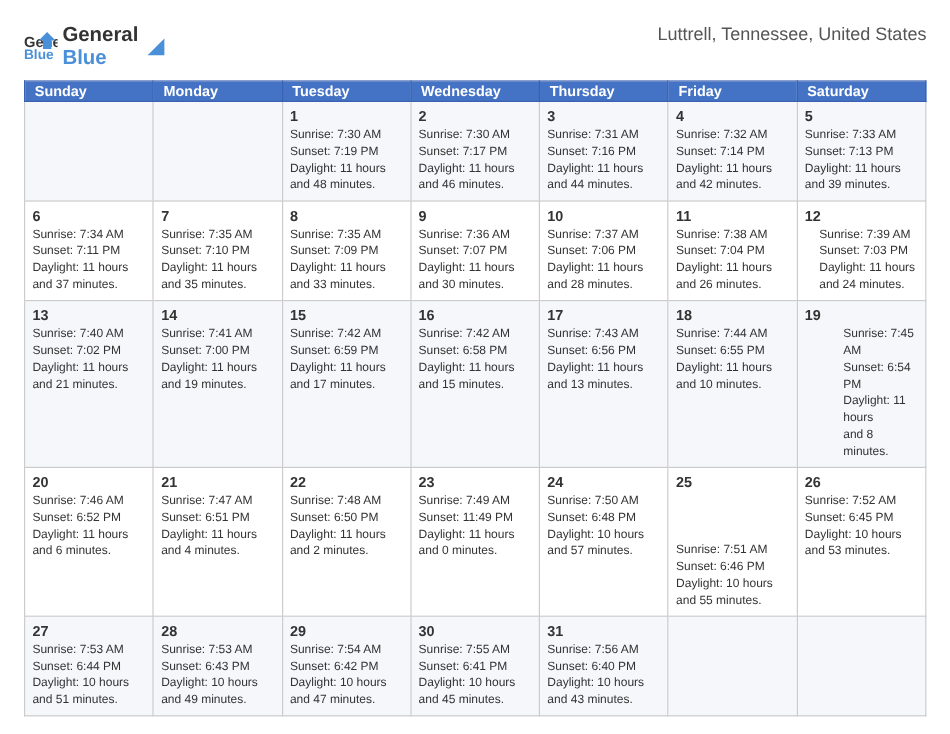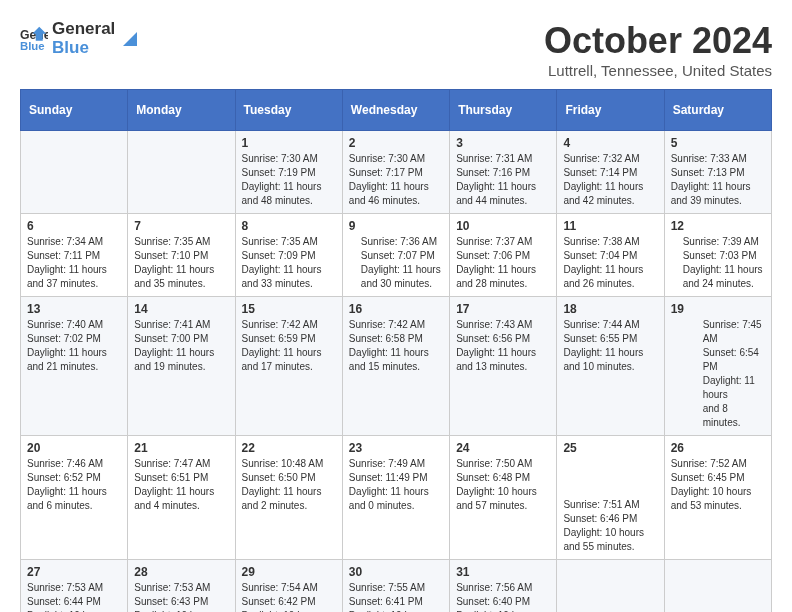--- a/index.html
+++ b/index.html
@@ -39,21 +39,21 @@
     }
     table {
       width: 100%;
       border-collapse: collapse;
       font-size: 11px;
     }
     thead tr th {
       background-color: #4472c4;
       color: #fff;
       text-align: left;
-      padding: 13px 8px;
+      padding: 1px 8px;
       font-size: 12px;
       font-weight: bold;
       border: 1px solid #3a62b0;
     }
     tbody tr td {
       border: 1px solid #ccc;
       vertical-align: top;
       padding: 5px 6px;
       height: 80px;
       width: calc(100% / 7);
@@ -93,21 +93,20 @@
     </svg>
     <div style="display:flex;flex-direction:column;line-height:1.1;">
       <span style="font-size:17px;font-weight:bold;color:#333;">General</span>
       <span style="font-size:17px;font-weight:bold;color:#4a90d9;">Blue</span>
     </div>
     <svg width="22" height="22" viewBox="0 0 22 22">
       <polygon points="4,18 18,18 18,4" fill="#4a90d9"></polygon>
     </svg>
   </div>
   <div class="title-block">
-    <div class="month-title">October 2024</div>
     <div class="location">Luttrell, Tennessee, United States</div>
   </div>
 </div>
 
 <table>
   <thead>
     <tr>
     <th>Sunday</th>
         <th>Monday</th>
         <th>Tuesday</th>
@@ -174,21 +173,21 @@
         </td>
         <td>
           <span class="day-number">8</span>
           <div class="day-info" style="white-space: pre-line;">Sunrise: 7:35 AM
 Sunset: 7:09 PM
 Daylight: 11 hours
 and 33 minutes.</div>
         </td>
         <td>
           <span class="day-number">9</span>
-          <div class="day-info" style="white-space: pre-line; margin-left: 12px;">Sunrise: 7:36 AM
+          <div class="day-info" style="white-space: pre-line;">Sunrise: 7:36 AM
 Sunset: 7:07 PM
 Daylight: 11 hours
 and 30 minutes.</div>
         </td>
         <td>
           <span class="day-number">10</span>
           <div class="day-info" style="white-space: pre-line;">Sunrise: 7:37 AM
 Sunset: 7:06 PM
 Daylight: 11 hours
 and 28 minutes.</div>
@@ -269,21 +268,21 @@
         </td>
         <td>
           <span class="day-number">21</span>
           <div class="day-info" style="white-space: pre-line;">Sunrise: 7:47 AM
 Sunset: 6:51 PM
 Daylight: 11 hours
 and 4 minutes.</div>
         </td>
         <td>
           <span class="day-number">22</span>
-          <div class="day-info" style="white-space: pre-line;">Sunrise: 10:48 AM
+          <div class="day-info" style="white-space: pre-line;">Sunrise: 7:48 AM
 Sunset: 6:50 PM
 Daylight: 11 hours
 and 2 minutes.</div>
         </td>
         <td>
           <span class="day-number">23</span>
           <div class="day-info" style="white-space: pre-line;">Sunrise: 7:49 AM
 Sunset: 11:49 PM
 Daylight: 11 hours
 and 0 minutes.</div>

